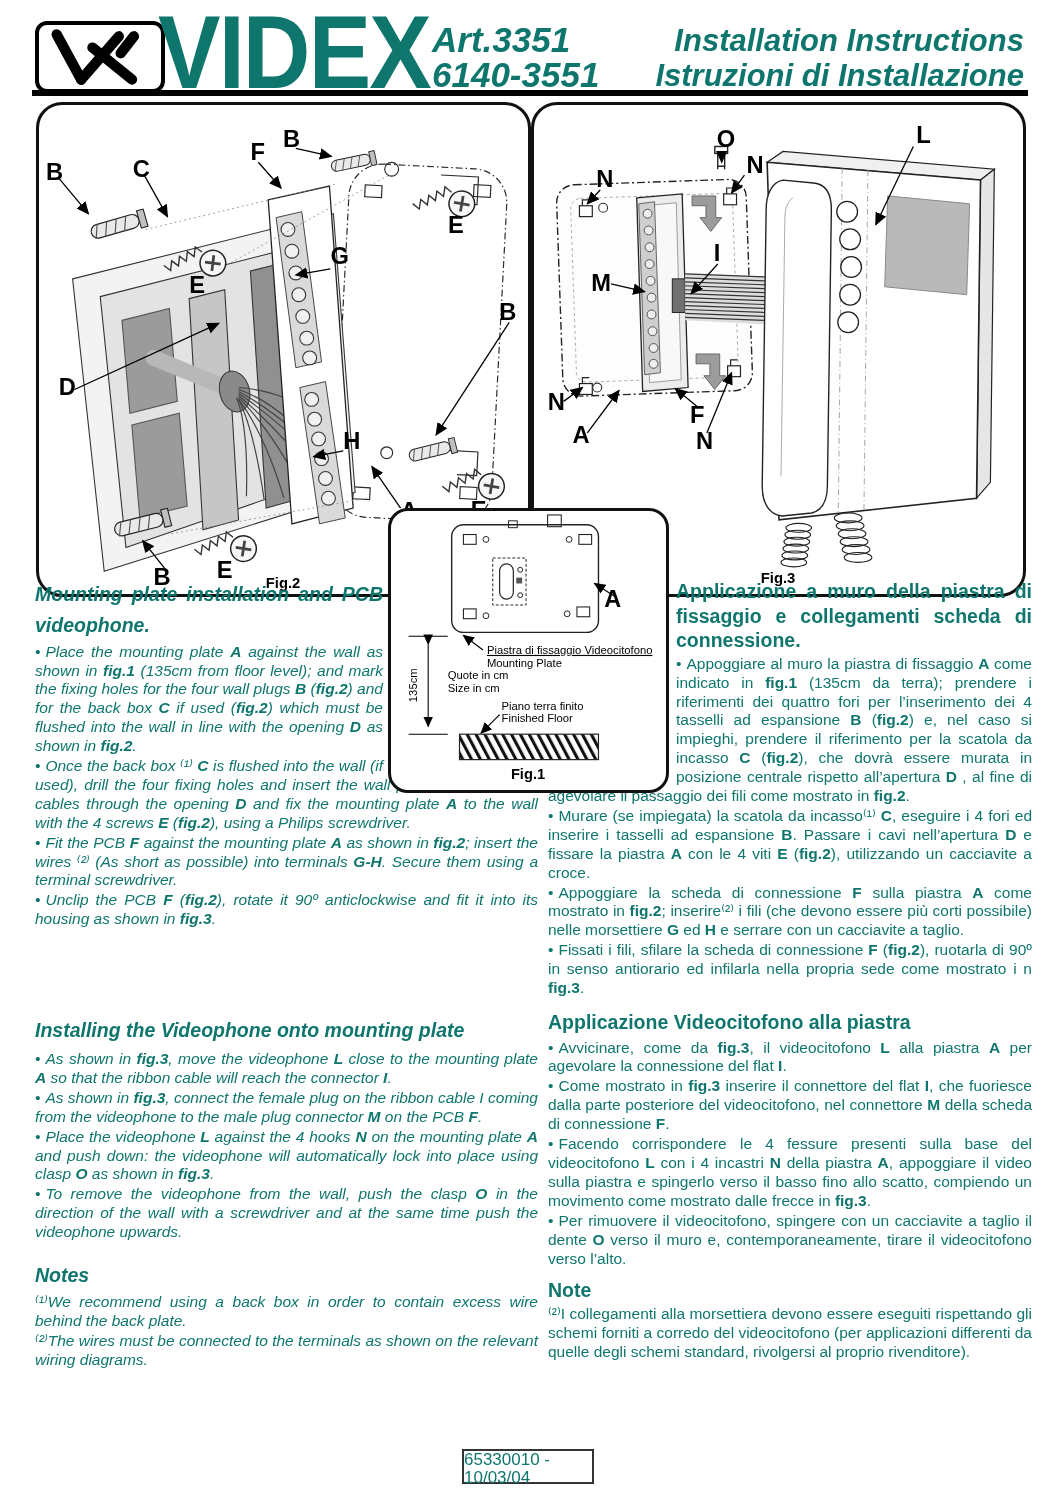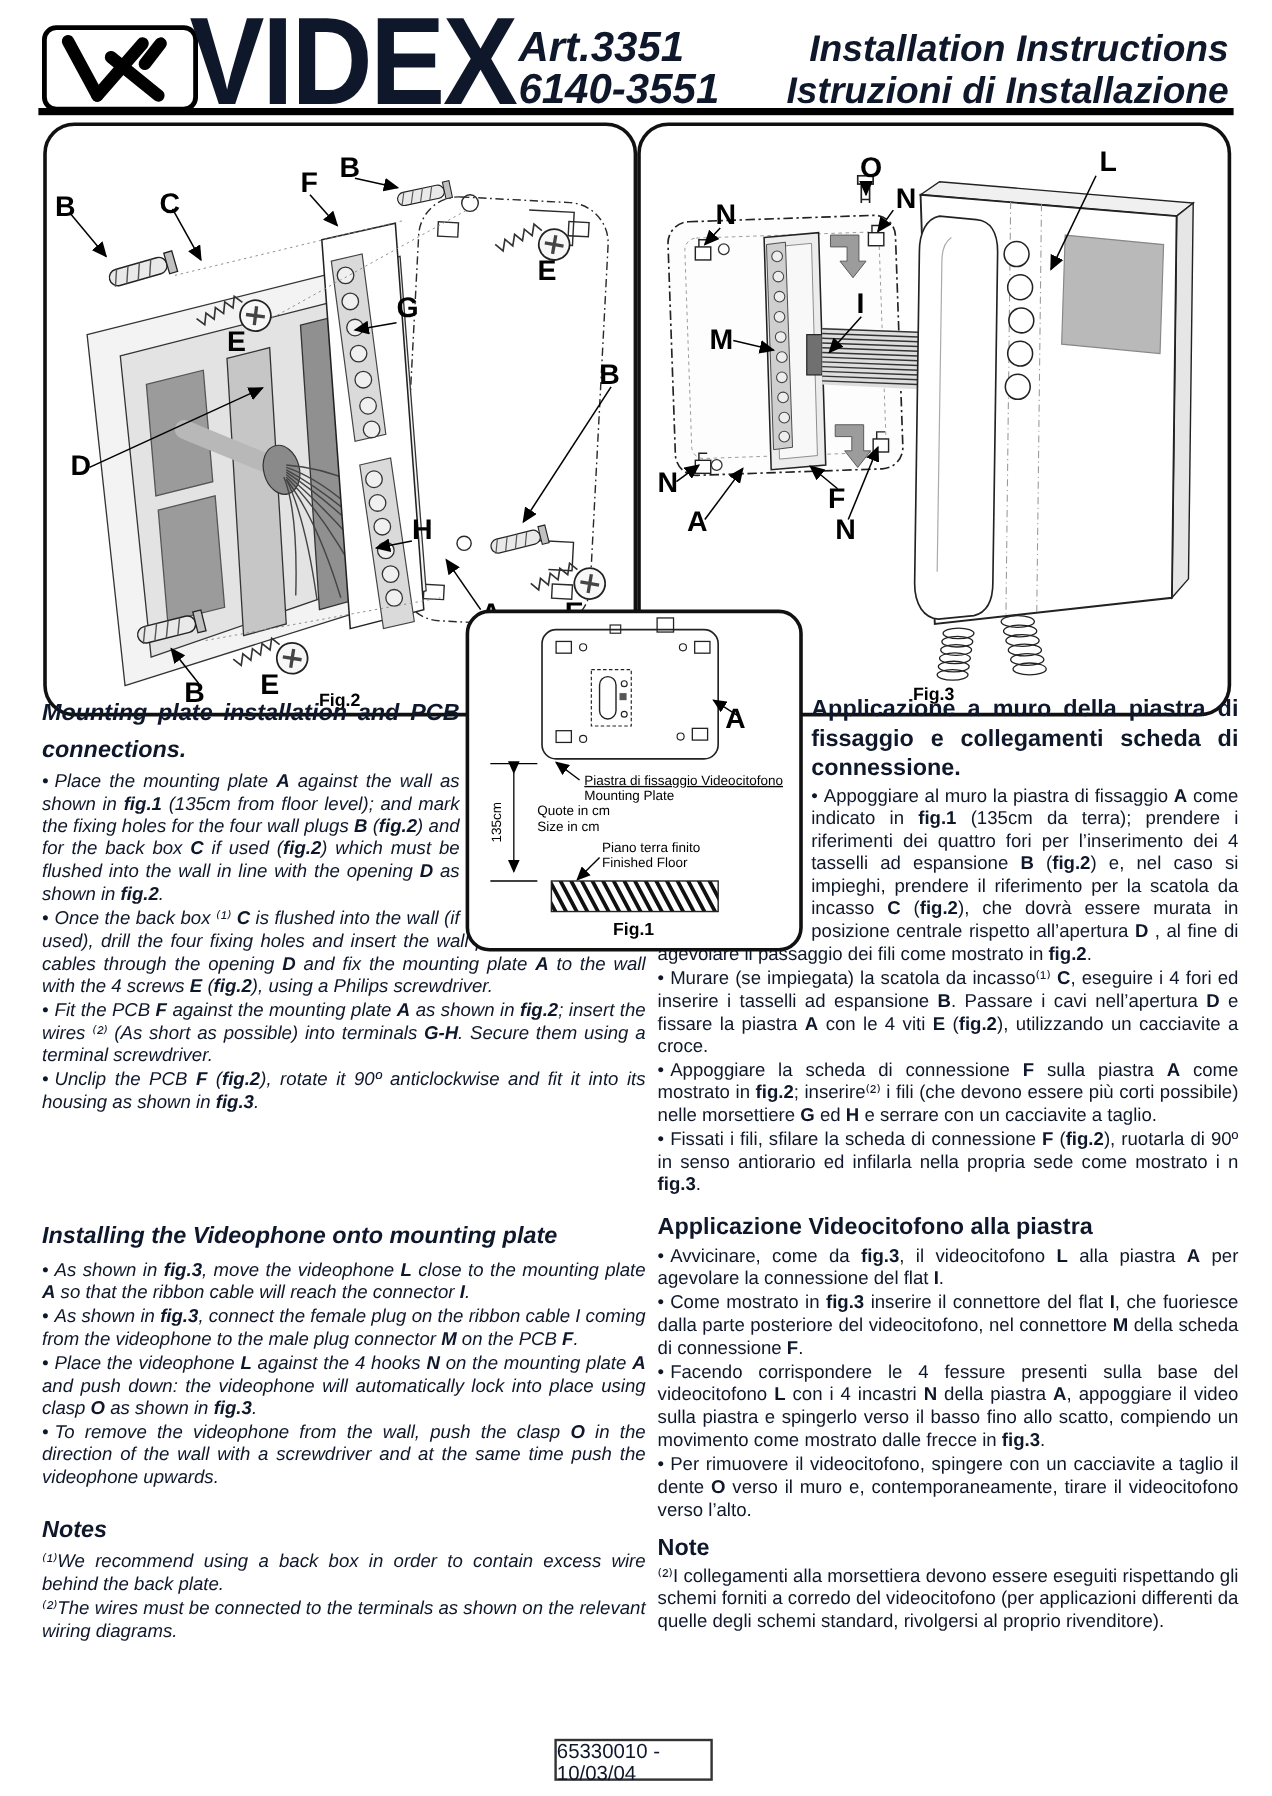--- a/index.html
+++ b/index.html
@@ -1,17 +1,17 @@
 <!DOCTYPE html>
 <html><head>
 <meta charset="utf-8">
 <style>
   html,body{margin:0;padding:0;background:#e8e8e8;}
   .page{position:relative;width:1060px;height:1497px;background:#fff;margin:0 auto;
-        font-family:"Liberation Sans","DejaVu Sans",sans-serif;color:#0f172a;overflow:hidden;}
+        font-family:"Liberation Sans","DejaVu Sans",sans-serif;color:#0f766e;overflow:hidden;}
   
   .logo-box{position:absolute;left:35px;top:21px;width:130px;height:72px;border:4px solid #000;
             border-radius:12px;box-sizing:border-box;background:#fff;}
   .logo-box svg{display:block;width:100%;height:100%;}
   .brand{position:absolute;left:158px;top:10px;font-size:104px;font-weight:800;letter-spacing:-2px;
          line-height:0.82;transform:scaleX(0.9);transform-origin:left top;white-space:nowrap;}
   .artnums{position:absolute;left:432px;top:22px;font-size:35px;font-weight:700;font-style:italic;
            line-height:1.0;white-space:nowrap;}
   .titles{position:absolute;right:36px;top:24px;font-size:31px;font-weight:700;font-style:italic;
           line-height:1.12;text-align:right;white-space:nowrap;}
@@ -381,21 +381,21 @@
       <text class="t11" x="113" y="216">Finished Floor</text>
 
       <rect x="70" y="228" width="142" height="26" fill="url(#hatch1)" stroke="#222" stroke-width="1.2"></rect>
       <text class="cap" x="140" y="274" text-anchor="middle" font-size="14">Fig.1</text>
     </svg>
   </div>
 
   <div class="col" id="col-en">
     <div class="cut-r"></div>
     <div class="h j">Mounting plate  installation and PCB</div>
-    <div class="h mb2">connections.</div>
+    <div class="h mb2">videophone.</div>
     <p class="bu"><span class="dt">•</span><span>Place the mounting plate <b>A</b> against the wall as shown in <b>fig.1</b> (135cm from floor level); and mark the fixing holes for the four wall plugs <b>B</b> (<b>fig.2</b>) and for the back box <b>C</b> if used (<b>fig.2</b>) which must be flushed into the wall in line with  the opening <b>D</b> as shown  in <b>fig.2</b>.</span></p>
     <p class="bu"><span class="dt">•</span><span>Once the back box ⁽¹⁾ <b>C</b> is flushed into the wall (if used), drill the four fixing holes and insert the wall plugs <b>B</b>. Thread the cables through the opening <b>D</b> and fix the mounting plate <b>A</b> to the wall with the 4 screws <b>E</b> (<b>fig.2</b>), using a Philips screwdriver.</span></p>
     <p class="bu"><span class="dt">•</span><span>Fit the PCB <b>F</b> against the mounting plate <b>A</b> as shown in <b>fig.2</b>; insert the wires ⁽²⁾ (As short as possible) into terminals <b>G-H</b>. Secure them using a terminal screwdriver.</span></p>
     <p class="bu"><span class="dt">•</span><span>Unclip the PCB <b>F</b> (<b>fig.2</b>), rotate it 90º anticlockwise and fit it into its housing as shown in <b>fig.3</b>.</span></p>
 
     <div class="h" id="en-h2">Installing the Videophone onto mounting plate</div>
     <p class="bu"><span class="dt">•</span><span>As shown in <b>fig.3</b>, move the videophone <b>L</b> close to the mounting plate <b>A</b> so that the ribbon cable will reach the connector <b>I</b>.</span></p>
     <p class="bu"><span class="dt">•</span><span>As shown in <b>fig.3</b>, connect the female plug on the ribbon cable I coming from the videophone to the male plug connector <b>M</b> on the PCB <b>F</b>.</span></p>
     <p class="bu"><span class="dt">•</span><span>Place the videophone <b>L</b> against the 4 hooks <b>N</b> on the mounting plate <b>A</b> and push down:  the videophone will automatically lock into place using clasp <b>O</b> as shown in <b>fig.3</b>.</span></p>
     <p class="bu"><span class="dt">•</span><span>To remove the videophone from the wall, push the clasp <b>O</b> in the direction of the wall with a screwdriver and at the same time push the videophone upwards.</span></p>

